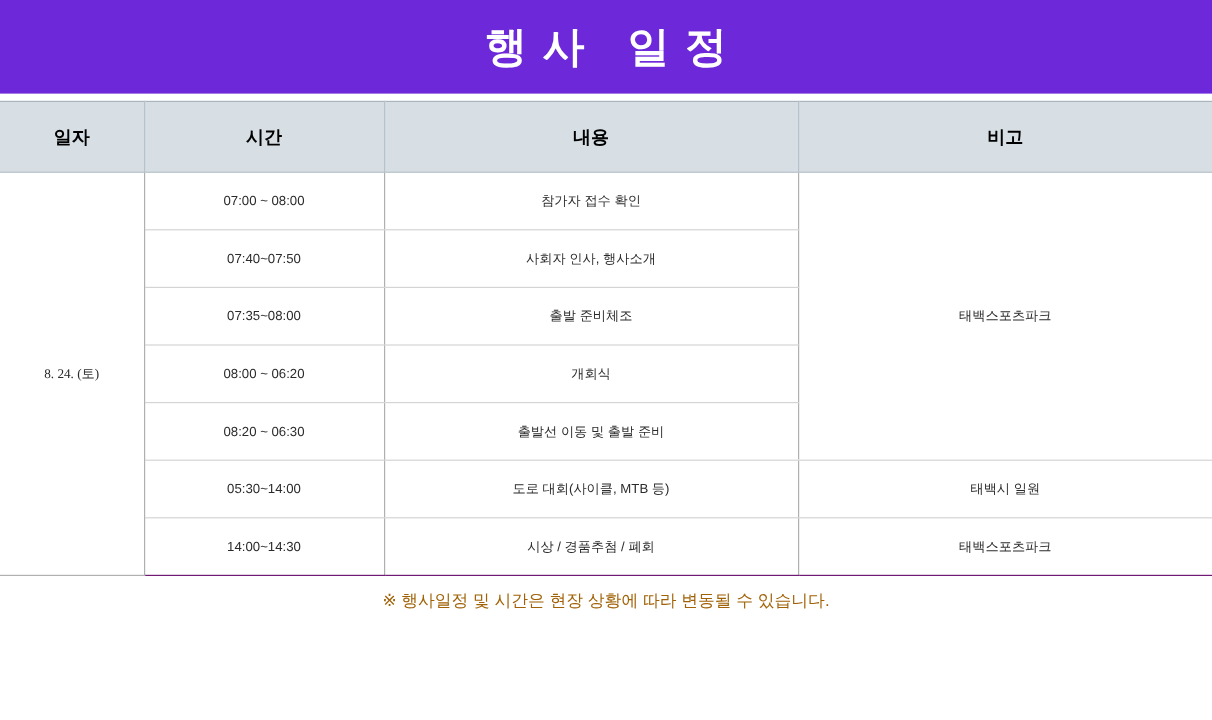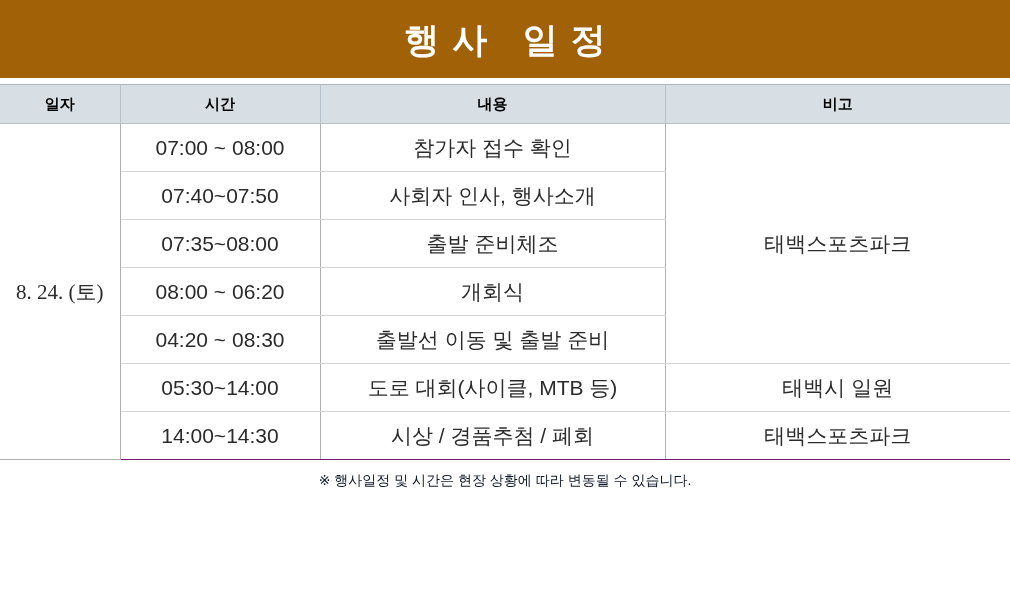--- a/index.html
+++ b/index.html
@@ -21,21 +21,21 @@
     position: relative;
     width: 1010px;
     height: 600px;
     background: #ffffff;
   }
 
   
   .title-banner {
     width: 1010px;
     height: 78px;
-    background: #a16207;
+    background: #6d28d9;
     display: flex;
     align-items: center;
     justify-content: center;
     box-sizing: border-box;
   }
   .title-text {
     color: #ffffff;
     font-size: 35px;
     font-weight: 700;
     letter-spacing: 13px;
@@ -64,29 +64,29 @@
     background: #d7dfe5;
     border-top: 1px solid #a9b4bd;
     border-bottom: 1px solid #b8c2ca;
     border-right: 1px solid #b8c2ca;
     height: 38px;
     font-size: 15px;
     font-weight: 700;
     color: #000000;
     text-align: center;
     vertical-align: middle;
-    padding: 0;
+    padding: 10px;
   }
   table.schedule thead th:last-child { border-right: none; }
 
   table.schedule tbody td {
     height: 48px;
     border-bottom: 1px solid #d4d4d4;
     border-right: 1px solid #b0b0b0;
-    font-size: 21px;
+    font-size: 11px;
     color: #2b2b2b;
     text-align: center;
     vertical-align: middle;
     padding: 0 6px;
     background: #ffffff;
     box-sizing: border-box;
   }
   table.schedule tbody td.cell-date {
     border-right: 1px solid #b0b0b0;
     border-bottom: 1px solid #b0b0b0;
@@ -99,21 +99,21 @@
   }
   table.schedule tbody tr:last-child td {
     border-bottom: 1px solid #701a75;
   }
 
   
   .footnote {
     width: 1010px;
     text-align: center;
     font-size: 14px;
-    color: #0f172a;
+    color: #a16207;
     padding-top: 12px;
     box-sizing: border-box;
   }
 
   .spacer-bottom {
     height: 100px;
   }
 </style>
 </head>
 <body>
@@ -158,21 +158,21 @@
           <td>07:35~08:00</td>
           <td>출발 준비체조</td>
         </tr>
 
         <tr>
           <td>08:00 ~ 06:20</td>
           <td>개회식</td>
         </tr>
 
         <tr>
-          <td>04:20 ~ 08:30</td>
+          <td>08:20 ~ 06:30</td>
           <td>출발선 이동 및 출발 준비</td>
         </tr>
 
         <tr>
           <td>05:30~14:00</td>
           <td>도로 대회(사이클, MTB 등)</td>
           <td class="cell-remark">태백시 일원</td>
         </tr>
 
         <tr>

